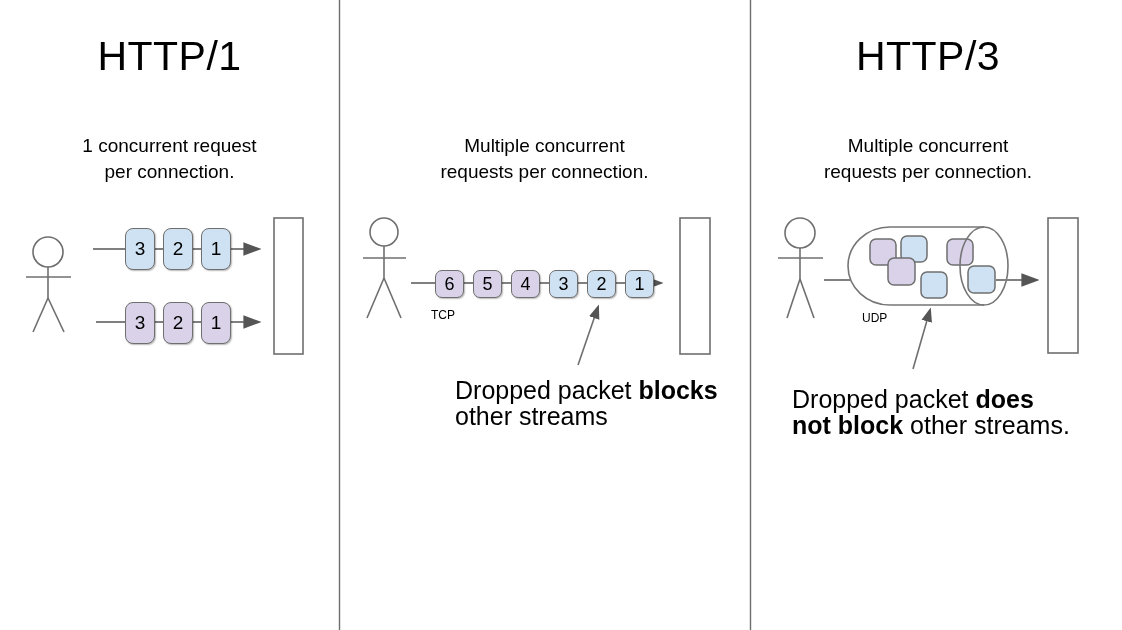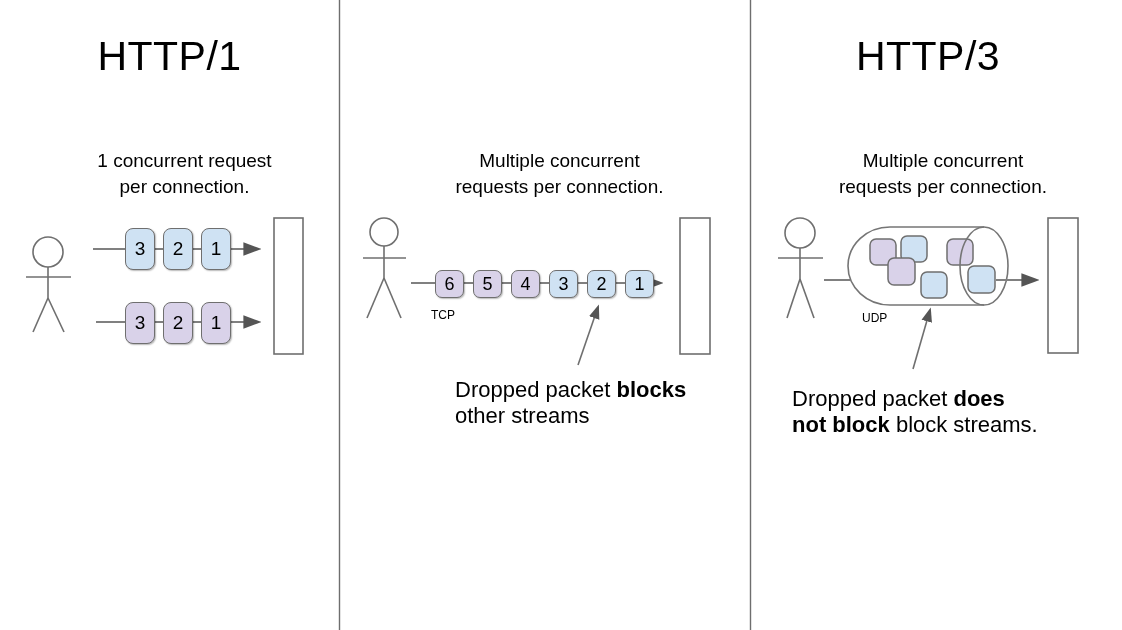--- a/index.html
+++ b/index.html
@@ -11,35 +11,35 @@
   .art{position:absolute;left:0;top:0;pointer-events:none;}
   .col{position:absolute;top:0;height:100%;}
   .col1{left:0;width:339px;}
   .col2{left:339px;width:411px;}
   .col3{left:750px;width:356px;}
   .title{
     margin:0;position:absolute;top:33px;left:0;width:100%;
     text-align:center;font-size:41px;font-weight:400;letter-spacing:.5px;
   }
   .subtitle{
-    margin:15px;position:absolute;top:133px;left:0;width:100%;
+    margin:0;position:absolute;top:133px;left:0;width:100%;
     text-align:center;font-size:19px;line-height:26px;font-weight:400;
   }
   .packet{
     position:absolute;display:flex;align-items:center;justify-content:center;
     border:1.4px solid #6f6f6f;border-radius:8px;
     box-shadow:1px 1px 1.5px rgba(0,0,0,.28);
     font-size:19px;
   }
   .tall{width:28px;height:40px;}
   .sq{width:27px;height:26px;border-radius:7px;font-size:18px;}
   .blue{background:var(--packet-blue,#cfe2f3);}
   .purple{background:var(--packet-purple,#d9d2e9);}
   .proto{position:absolute;font-size:12px;}
-  .note{position:absolute;font-size:22px;line-height:26px;}
+  .note{position:absolute;font-size:25px;line-height:26px;}
   .note b{font-weight:700;}
 </style>
 </head>
 <body>
 
 <div class="canvas">
 
   <svg class="art" width="1122" height="630" viewBox="0 0 1122 630" aria-hidden="true">
     <defs>
       <marker id="ah" viewBox="0 0 8 6" markerWidth="9" markerHeight="7" refX="6.5" refY="3" orient="auto">
@@ -149,16 +149,16 @@
   <div class="proto" style="left:431px;top:308px">TCP</div>
   <div class="proto" style="left:862px;top:311px">UDP</div>
 
   <div class="note" style="left:455px;top:377px">
     <span>Dropped packet </span><b>blocks</b><br>
     <span>other streams</span>
   </div>
 
   <div class="note" style="left:792px;top:386px">
     <span>Dropped packet </span><b>does</b><br>
-    <b>not block</b><span> block streams.</span>
+    <b>not block</b><span> other streams.</span>
   </div>
 
 </div>
 
 </body></html>

